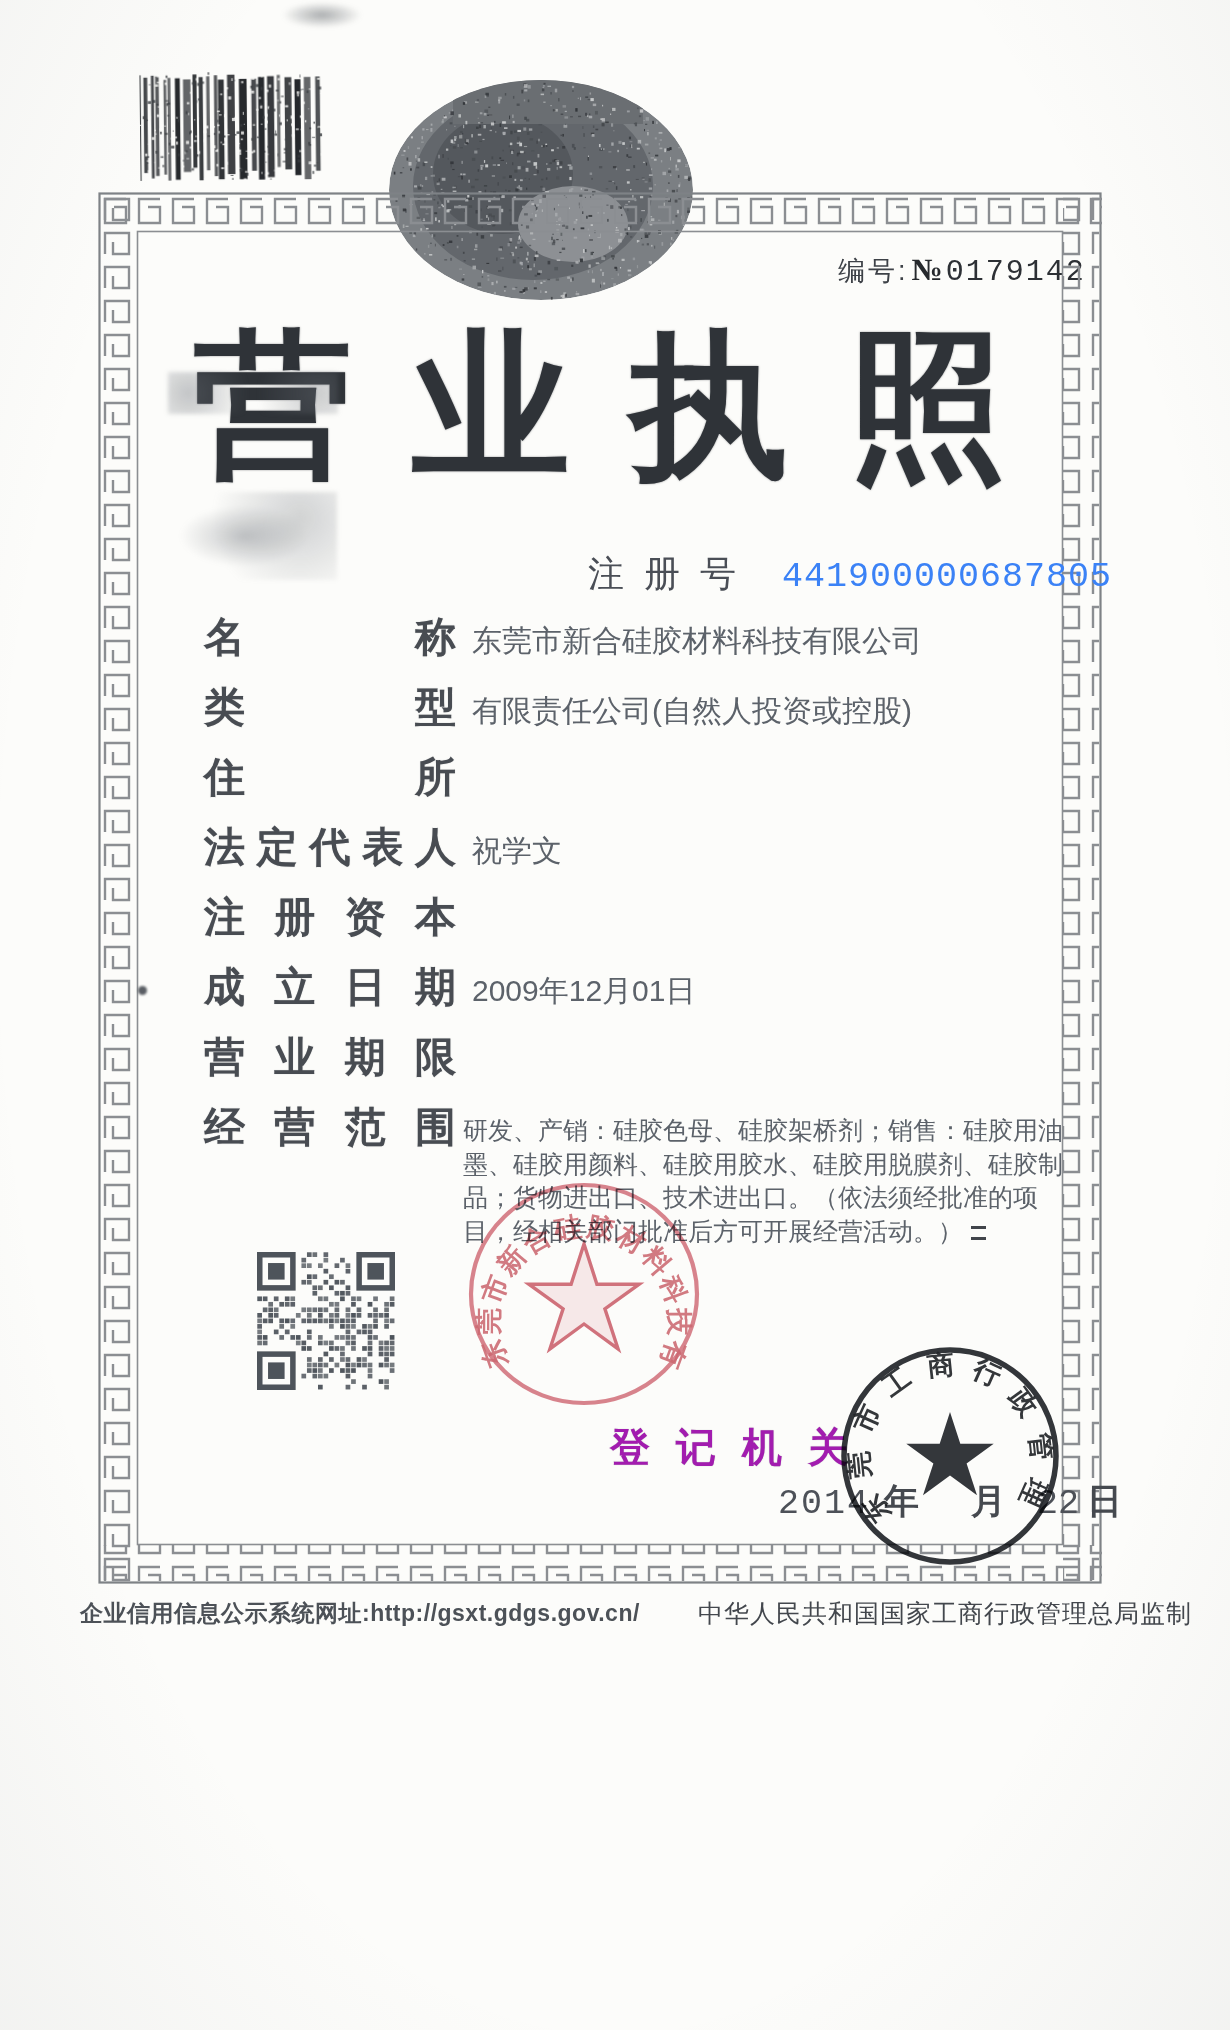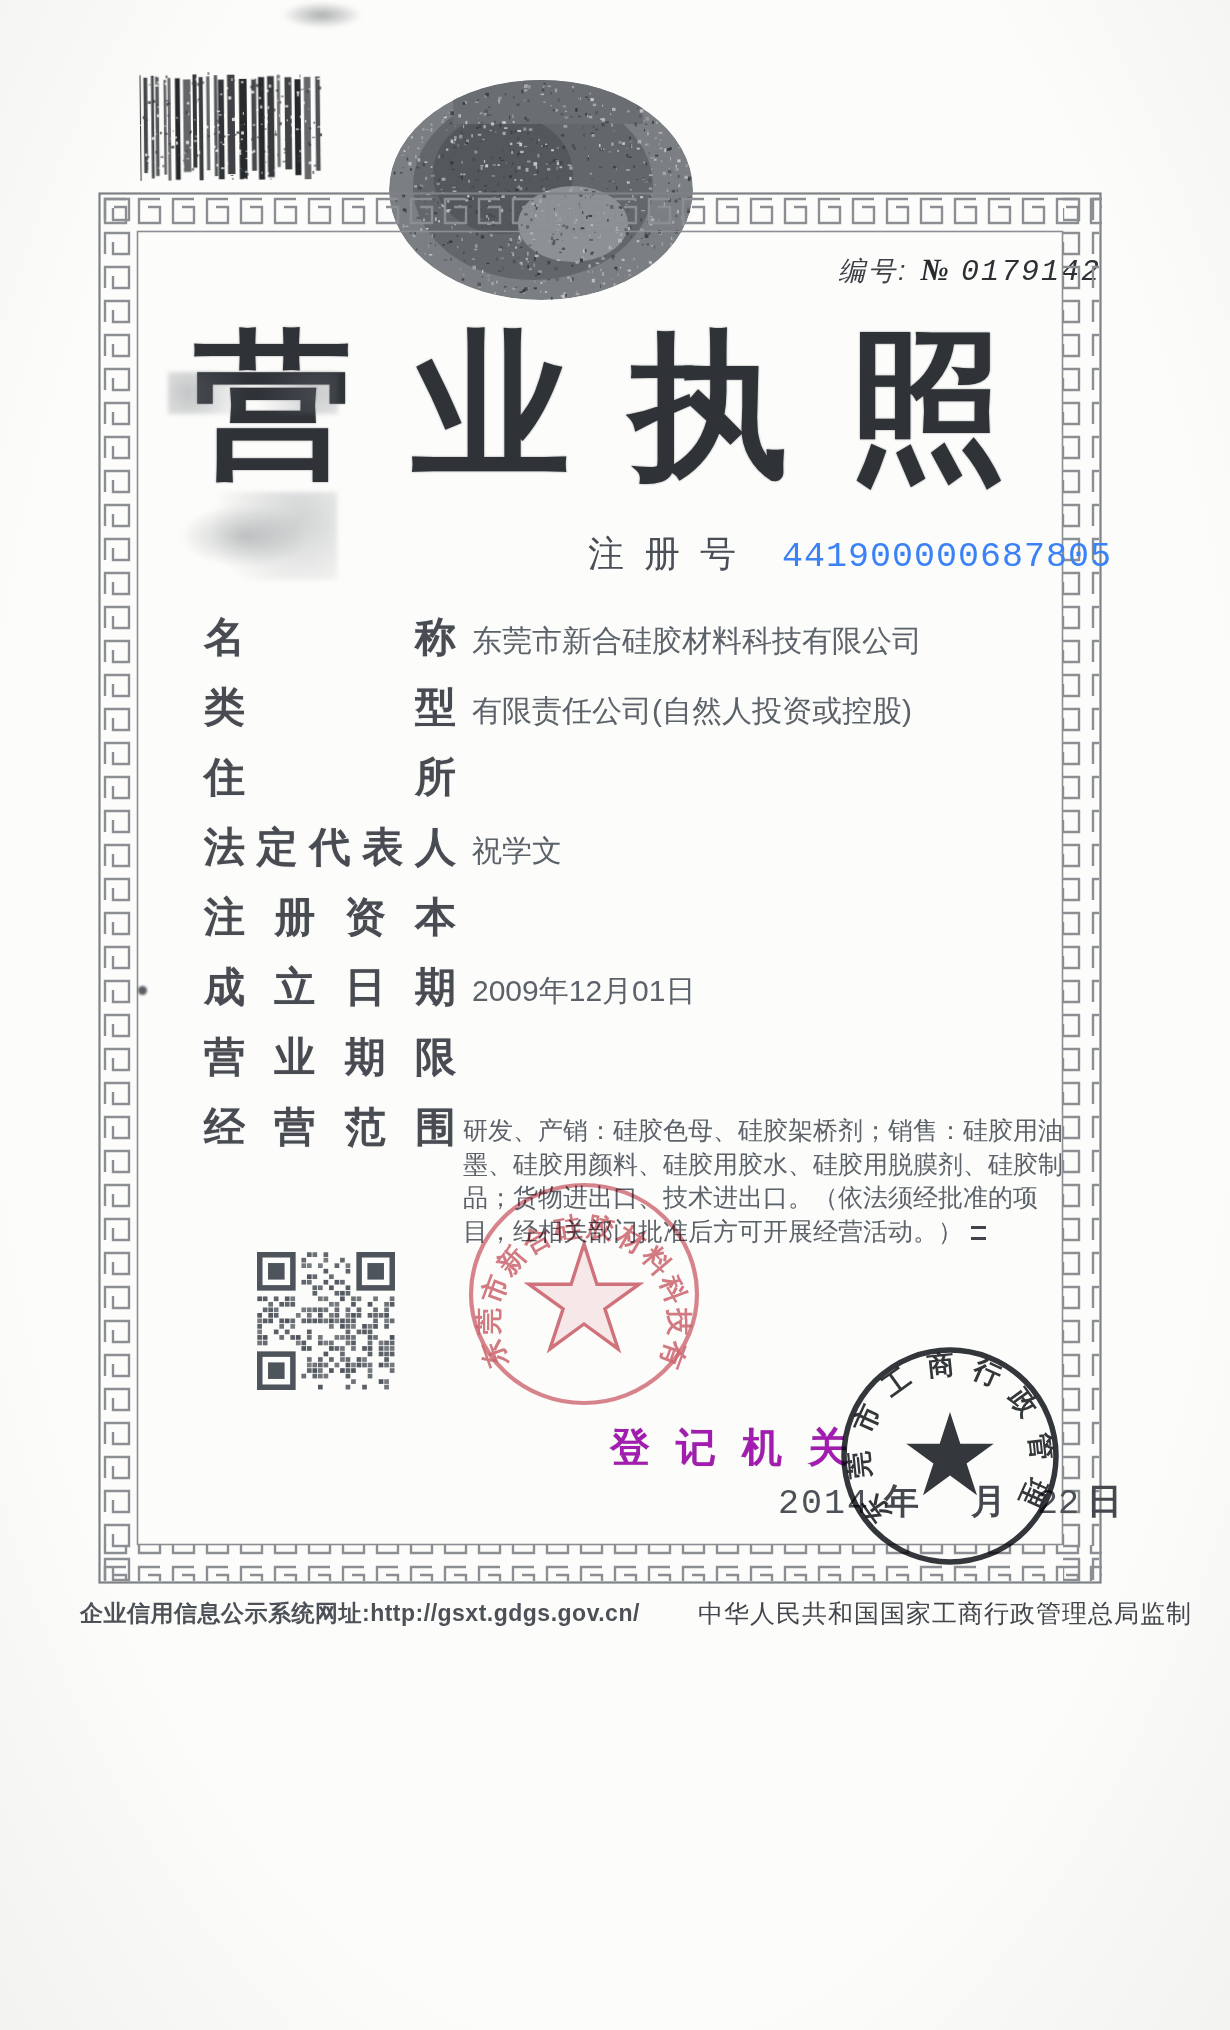--- a/index.html
+++ b/index.html
@@ -7,33 +7,33 @@
     width:1230px;height:2030px;position:relative;overflow:hidden;
     background:#fcfcfa;
     font-family:"Liberation Sans","DejaVu Sans",sans-serif;
     color:#4a4e54;
   }
   .vignette{position:absolute;inset:0;pointer-events:none;
     background:radial-gradient(ellipse at 50% 45%, rgba(0,0,0,0) 70%, rgba(90,95,100,0.06) 100%);}
   
   #barcode{position:absolute;left:138px;top:72px;width:184px;height:108px;transform:rotate(-0.6deg);filter:blur(0.4px);}
   #emblem{position:absolute;left:383px;top:74px;width:316px;height:230px;filter:blur(0.5px);}
-  .serial{position:absolute;left:838px;top:252px;display:flex;align-items:baseline;gap:12px;white-space:nowrap;font-style:italic;}
+  .serial{position:absolute;left:838px;top:252px;display:flex;align-items:baseline;gap:3px;white-space:nowrap;}
   .serial .pfx{font-size:27px;color:#3d4147;letter-spacing:3px;}
   .serial .nomark{font-family:"Liberation Serif",serif;font-weight:700;font-size:31px;color:#26292d;}
   .serial .num{font-family:"Liberation Mono",monospace;font-size:30px;color:#2d3035;letter-spacing:2px;}
   
   .frame{position:absolute;left:98px;top:192px;}
   
   .title{position:absolute;left:98px;top:326px;width:1004px;text-align:center;
     font-size:158px;line-height:1;font-weight:900;color:#2f3338;
     letter-spacing:60px;text-indent:60px;white-space:nowrap;
     text-shadow:0 0 2px rgba(43,47,52,.55);}
   
-  .regno{position:absolute;left:588px;top:530px;display:flex;align-items:baseline;white-space:nowrap;}
+  .regno{position:absolute;left:588px;top:550px;display:flex;align-items:baseline;white-space:nowrap;}
   .regno .lab{font-size:36px;color:#4a4e56;letter-spacing:20px;margin-right:26px;font-weight:500;}
   .regno .val{font-family:"Liberation Mono",monospace;font-size:35px;color:#3b82f6;letter-spacing:1px;}
   
   #fields{position:absolute;left:204px;top:614px;width:886px;}
   .frow{display:flex;align-items:flex-start;margin-bottom:21px;min-height:49px;}
   .flabel{width:252px;flex:0 0 252px;display:flex;justify-content:space-between;
     font-size:41px;font-weight:700;color:#484c52;line-height:1.15;
     text-shadow:0 0 1px rgba(70,74,80,.4);}
   .fvalue{margin-left:16px;padding-top:7px;font-size:30px;color:#5c626a;line-height:1.3;width:604px;}
   .scope-row .fvalue{font-size:25px;line-height:1.34;padding-top:10px;color:#5c626a;margin-left:7px;}

